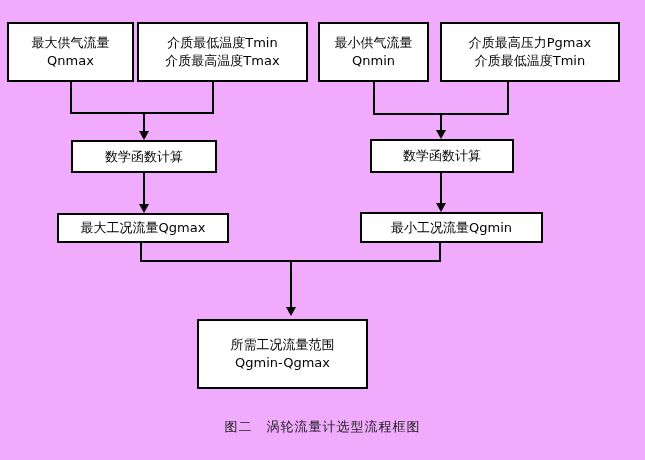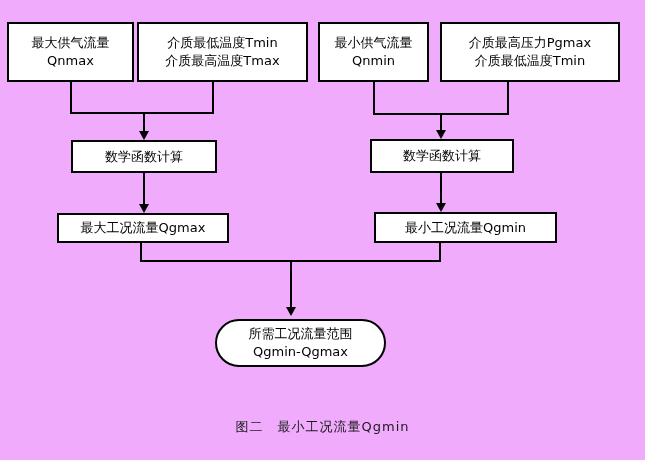--- a/index.html
+++ b/index.html
@@ -40,23 +40,23 @@
   
   #box-qnmax      { left: 7px;   top: 22px;  width: 127px; height: 60px; }
   #box-pgmin-tmax { left: 137px; top: 22px;  width: 171px; height: 60px; }
   #box-qnmin      { left: 318px; top: 22px;  width: 111px; height: 60px; }
   #box-pgmax-tmin { left: 440px; top: 22px;  width: 180px; height: 60px; }
   
   #box-calc-left  { left: 71px;  top: 140px; width: 146px; height: 33px; }
   #box-calc-right { left: 370px; top: 139px; width: 144px; height: 34px; }
   
   #box-qgmax      { left: 57px;  top: 213px; width: 172px; height: 30px; }
-  #box-qgmin      { left: 374px; top: 212px; width: 183px; height: 31px; }
+  #box-qgmin      { left: 360px; top: 212px; width: 183px; height: 31px; }
   
-  #box-range      { left: 215px; top: 319px; width: 171px; height: 48px; border-radius: 27px; }
+  #box-range      { left: 197px; top: 319px; width: 171px; height: 70px; }
 
   .edge {
     position: absolute;
     background: #000000;
   }
   .v { width: 2px; }
   .h { height: 2px; }
 
   .arrowhead {
     position: absolute;
@@ -141,15 +141,15 @@
   <div class="edge v" style="left:439px; top:243px; height:19px;"></div>
   <div class="edge h" style="left:140px; top:260px; width:301px;"></div>
   <div class="edge v" style="left:290px; top:260px; height:49px;"></div>
   <div class="arrowhead" style="left:286px; top:307px;"></div>
 
   <div class="node" id="box-range">
     <span class="ln">所需工况流量范围</span>
     <span class="ln">Qgmin-Qgmax</span>
   </div>
 
-  <div class="caption">图二　最小工况流量Qgmin</div>
+  <div class="caption">图二　涡轮流量计选型流程框图</div>
 
 </div>
 
 </body></html>

